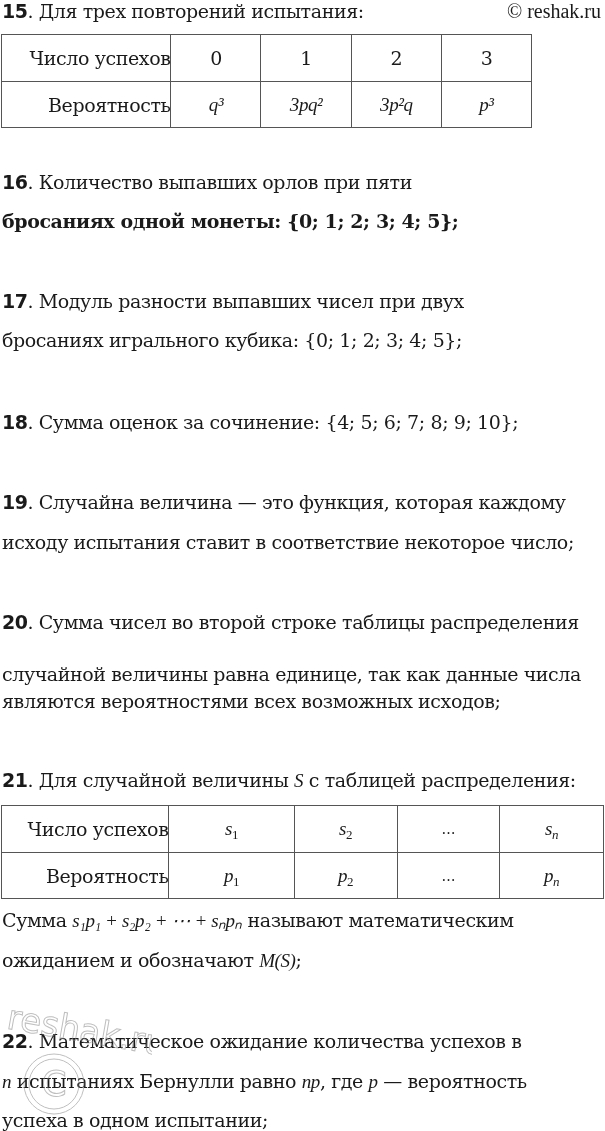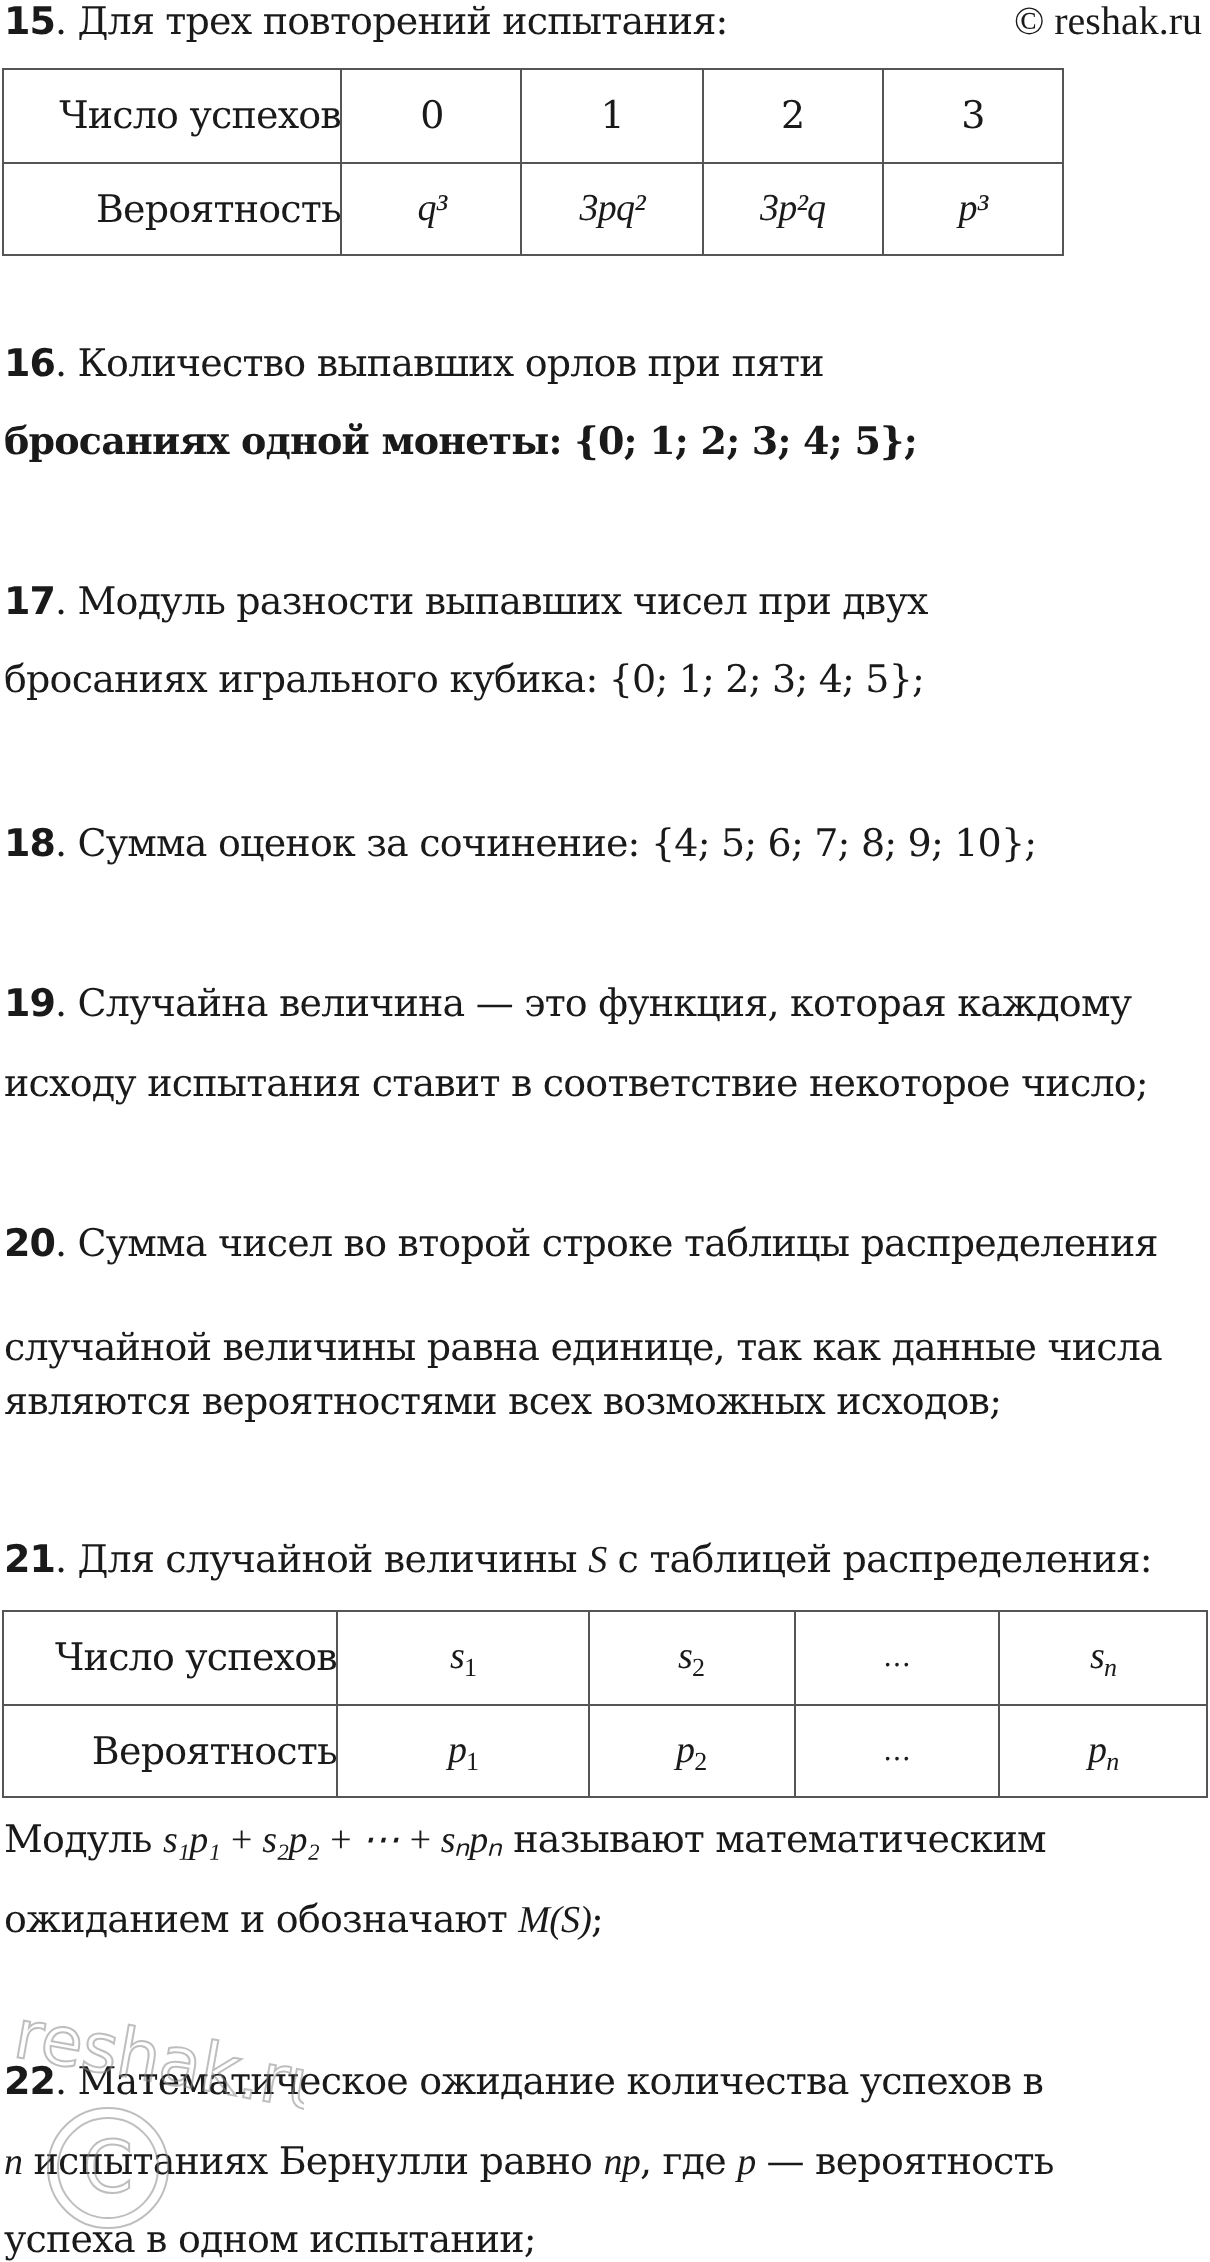--- a/index.html
+++ b/index.html
@@ -98,21 +98,21 @@
     <td class="label">Вероятность</td>
     <td class="m"><span>p</span><sub>1</sub></td>
     <td class="m"><span>p</span><sub>2</sub></td>
     <td style="font-size:14px;"><span>…</span></td>
     <td class="m"><span>p</span><sub style="font-style:italic;">n</sub></td>
   </tr>
 </tbody>
   </table>
 
 <div class="abs line" style="left:2px; top:908px;">
-  <span>Модуль </span><span class="m">s₁p₁ + s₂p₂ + ⋯ + sₙpₙ</span><span> называют математическим</span>
+  <span>Сумма </span><span class="m">s₁p₁ + s₂p₂ + ⋯ + sₙpₙ</span><span> называют математическим</span>
 </div>
 <div class="abs line" style="left:2px; top:948px;">
   <span>ожиданием и обозначают </span><span class="m">M(S)</span><span>;</span>
 </div>
 
 <div class="abs line" style="left:2px; top:1029px;">
   <span class="num">22</span><span>. Математическое ожидание количества успехов в</span>
 </div>
 <div class="abs line" style="left:2px; top:1069px;">
   <span class="m">n</span><span> испытаниях Бернулли равно </span><span class="m">np</span><span>, где </span><span class="m">p</span><span> — вероятность</span>

